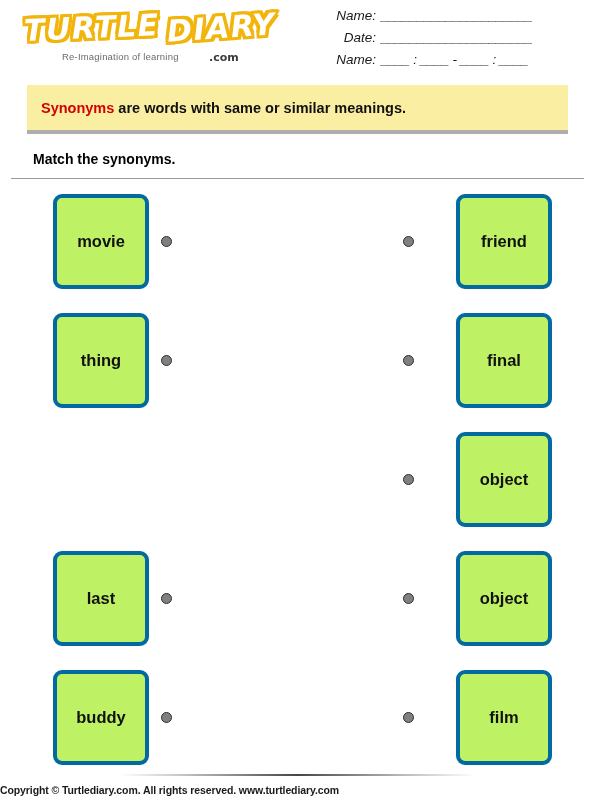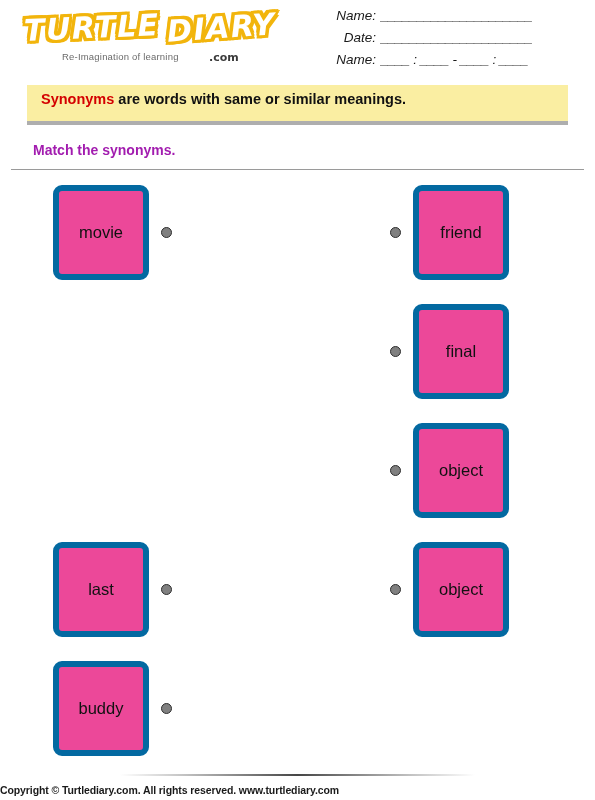--- a/index.html
+++ b/index.html
@@ -107,35 +107,35 @@
   }
 
   
   .banner-wrap {
     position: relative;
     margin: 0 27px 0 27px;
   }
   .banner {
     background: #faeea2;
     border-bottom: 4px solid #aeaeae;
-    padding: 7px 0 13px 14px;
+    padding: 16px 0 13px 14px;
     font-size: 14.5px;
     font-weight: bold;
     color: #111111;
     line-height: 1.1;
   }
   .banner .kw {
     color: #d40000;
   }
 
   .instruction {
     margin: 17px 0 0 33px;
     font-size: 14px;
     font-weight: bold;
-    color: #a21caf;
+    color: #000000;
   }
   .divider-rule {
     margin: 11px 11px 0 11px;
     height: 1px;
     background: #9a9a9a;
   }
 
   
   .match-area {
     position: relative;
@@ -152,34 +152,35 @@
   .side {
     display: flex;
     align-items: center;
   }
   .side-left {
     position: absolute;
     left: 53px;
   }
   .side-right {
     position: absolute;
-    left: 390px;
+    left: 403px;
+    gap: 30px;
   }
   .word-box {
     width: 96px;
     height: 95px;
     box-sizing: border-box;
-    border: 6px solid #0369a1;
+    border: 4px solid #0369a1;
     border-radius: 9px;
-    background: #ec4899;
+    background: #bef264;
     display: flex;
     align-items: center;
     justify-content: center;
     font-size: 16.5px;
-    font-weight: normal;
+    font-weight: bold;
     color: #111111;
   }
   .dot {
     width: 11px;
     height: 11px;
     border-radius: 50%;
     background: #808080;
     border: 1.5px solid #2e2e2e;
     box-sizing: border-box;
     flex: none;
@@ -259,20 +260,24 @@
       <div class="word-box">movie</div>
       <div class="dot dot-left"></div>
     </div>
     <div class="side side-right">
       <div class="dot dot-right"></div>
       <div class="word-box">friend</div>
     </div>
   </div>
 
   <div class="match-row">
+    <div class="side side-left">
+      <div class="word-box">thing</div>
+      <div class="dot dot-left"></div>
+    </div>
     <div class="side side-right">
       <div class="dot dot-right"></div>
       <div class="word-box">final</div>
     </div>
   </div>
 
   <div class="match-row">
     <div class="side side-right">
       <div class="dot dot-right"></div>
       <div class="word-box">object</div>
@@ -287,20 +292,24 @@
     <div class="side side-right">
       <div class="dot dot-right"></div>
       <div class="word-box">object</div>
     </div>
   </div>
 
   <div class="match-row">
     <div class="side side-left">
       <div class="word-box">buddy</div>
       <div class="dot dot-left"></div>
+    </div>
+    <div class="side side-right">
+      <div class="dot dot-right"></div>
+      <div class="word-box">film</div>
     </div>
   </div>
 
 </div>
 
 <div class="footer">
   <div class="footer-rule"></div>
   <div class="footer-text">Copyright © Turtlediary.com. All rights reserved. www.turtlediary.com</div>
 </div>
 

